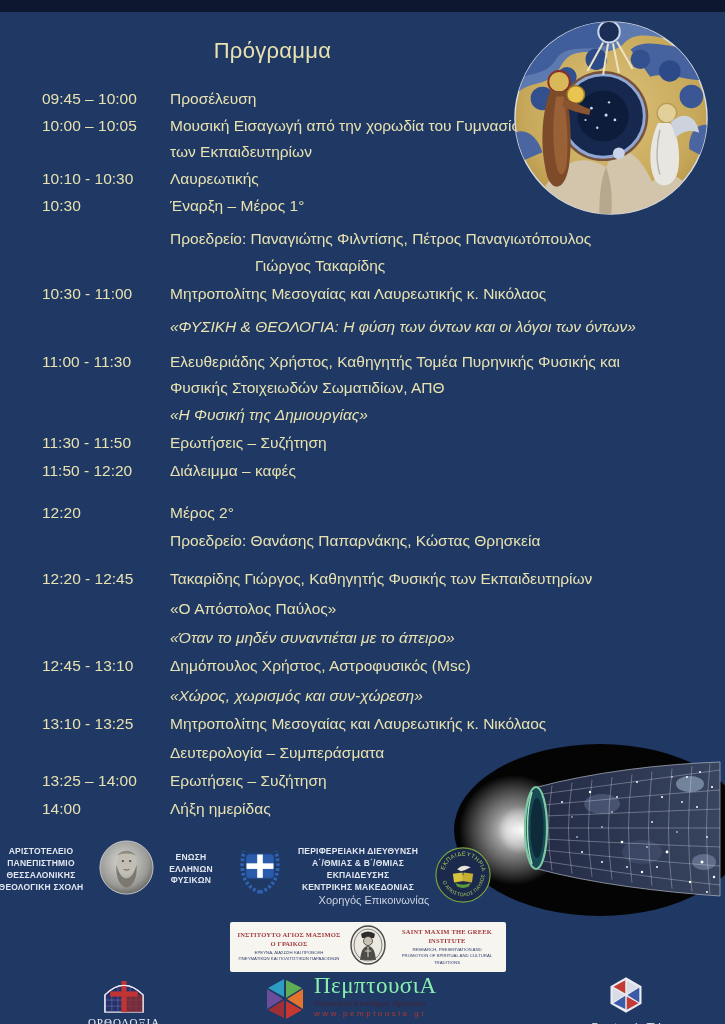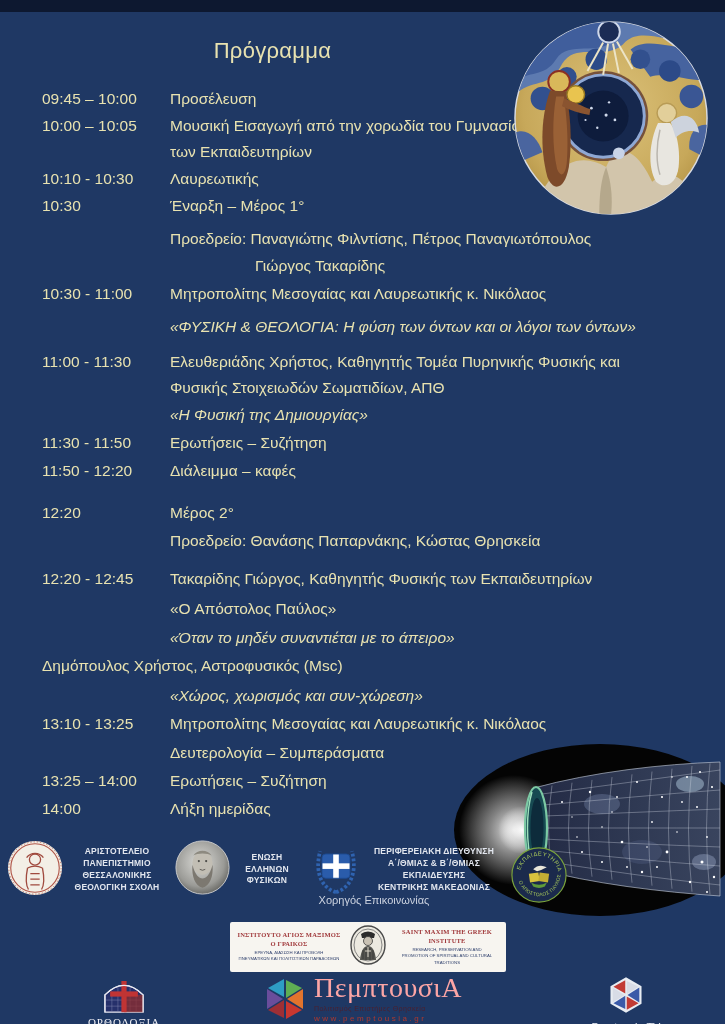--- a/index.html
+++ b/index.html
@@ -16,43 +16,43 @@
   .desc{width:495px;}
   .italic .desc{font-style:italic;}
   .indent .desc{padding-left:85px;}
   .g2{margin-top:2px!important}.g3{margin-top:3px!important}.g4{margin-top:4px!important}
   .g7{margin-top:7px!important}.g9{margin-top:9px!important}.g12{margin-top:12px!important}
   .g16{margin-top:16px!important}
   
   .mosaic{position:absolute;top:8px;right:16px;width:196px;height:196px;z-index:1;}
   .cosmos{position:absolute;top:730px;left:452px;width:290px;height:178px;z-index:1;}
   
-  .partners{position:absolute;top:828px;left:7px;width:470px;display:flex;align-items:flex-start;z-index:2;}
+  .partners{position:absolute;top:828px;left:22px;width:470px;display:flex;align-items:flex-start;z-index:2;justify-content:flex-end;}
   .partner{display:flex;align-items:center;}
   .plogo{flex:0 0 auto;}
   .pcaption{font-size:8.5px;font-weight:bold;line-height:1.4;color:#e2e6ee;
             white-space:pre-line;text-align:center;margin-left:6px;letter-spacing:.2px;}
   .sponsor-label{position:absolute;top:882px;left:294px;width:160px;text-align:center;
                  font-size:11px;color:#ccd3e0;z-index:2;}
   
   .banner{position:absolute;top:910px;left:230px;width:276px;height:50px;background:#f7f5f0;
           border-radius:2px;display:flex;align-items:center;justify-content:space-between;
           padding:0 7px;box-sizing:border-box;z-index:2;}
   .banner .btxt{width:104px;text-align:center;}
   .btitle{font-family:"Liberation Serif","DejaVu Serif",serif;font-size:6.5px;font-weight:bold;
           color:#a13a3c;letter-spacing:.2px;line-height:1.3;}
   .bsub{font-size:4.3px;color:#2c3e6b;white-space:pre-line;line-height:1.45;margin-top:2px;}
   
   .orthodoxia{position:absolute;top:962px;left:84px;width:80px;text-align:center;z-index:2;}
   .orthodoxia .olabel{font-family:"Liberation Serif","DejaVu Serif",serif;font-size:11px;
                       color:#efeff5;letter-spacing:1px;margin-top:-2px;}
   .pemptousia{position:absolute;top:962px;left:262px;width:210px;display:flex;z-index:2;}
   .pem-text{margin-left:6px;}
-  .pem-title{font-family:"Liberation Serif","DejaVu Serif",serif;font-size:28px;line-height:1;
-             color:#fca5a5;letter-spacing:.5px;}
+  .pem-title{font-family:"Liberation Serif","DejaVu Serif",serif;font-size:23px;line-height:1;
+             color:#86efac;letter-spacing:.5px;}
   .pem-tagline{font-size:7px;color:#4a2030;margin-top:3px;letter-spacing:.4px;}
   .pem-url{font-size:8px;color:#b0392e;letter-spacing:2.5px;margin-top:2px;}
   .pemtv{position:absolute;top:964px;left:586px;width:80px;text-align:center;z-index:2;}
   .pemtv .tvlabel{font-size:11px;color:#eef0f6;margin-top:3px;}
 </style>
 </head>
 <body>
 
 <div id="poster">
 
@@ -186,20 +186,21 @@
       </div>
     <div class="row g4">
         <div class="time"></div>
         <div class="desc">«Ο Απόστολος Παύλος»</div>
       </div>
     <div class="row g3 italic">
         <div class="time"></div>
         <div class="desc">«Όταν το μηδέν συναντιέται με το άπειρο»</div>
       </div>
     <div class="row g2">
+        <div class="time">12:45 - 13:10</div>
         <div class="desc">Δημόπουλος Χρήστος, Αστροφυσικός (Msc)</div>
       </div>
     <div class="row g4 italic">
         <div class="time"></div>
         <div class="desc">«Χώρος, χωρισμός και συν-χώρεση»</div>
       </div>
     <div class="row g2">
         <div class="time">13:10 - 13:25</div>
         <div class="desc">Μητροπολίτης Μεσογαίας και Λαυρεωτικής κ. Νικόλαος</div>
       </div>

